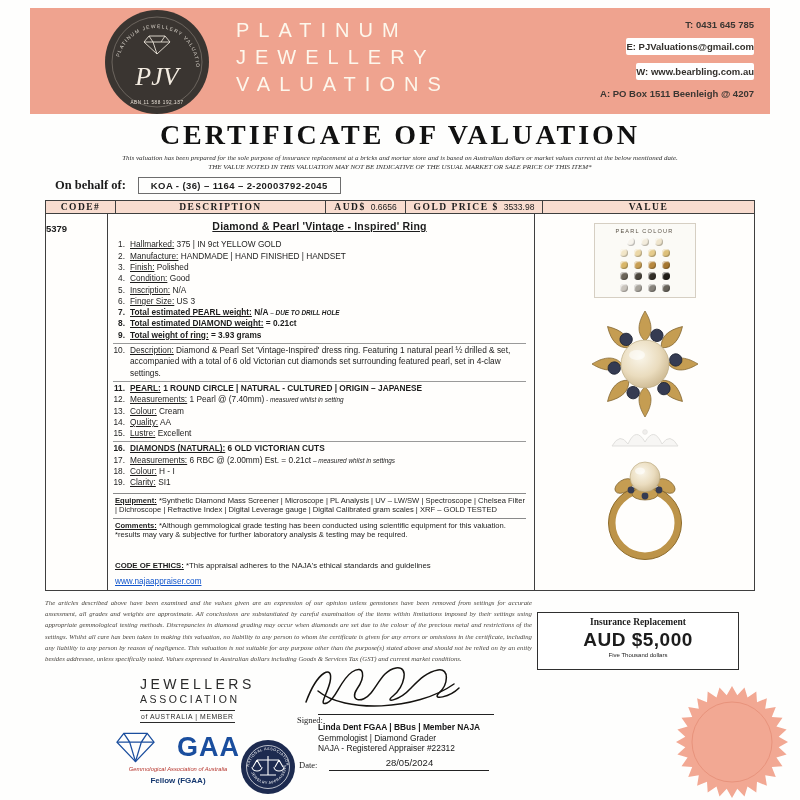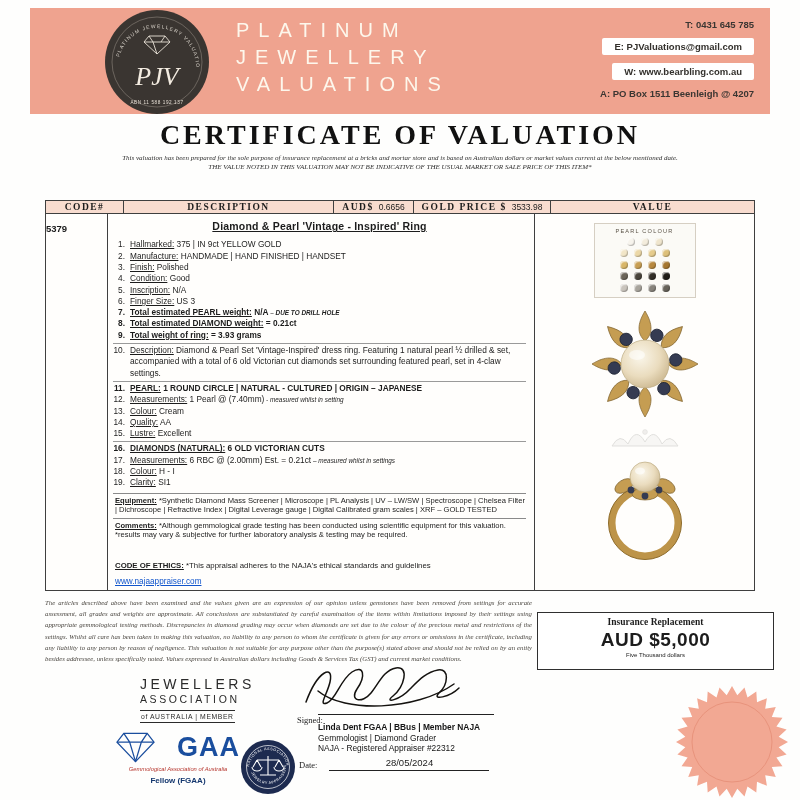--- a/index.html
+++ b/index.html
@@ -5,36 +5,36 @@
   * { margin:0; padding:0; box-sizing:border-box; }
   html,body { width:800px; height:800px; background:#ffffff; font-family:"Liberation Sans", sans-serif; color:#1c1c1c; }
   .sheet { position:relative; width:800px; height:800px; background:#fefefd; overflow:hidden; }
 
   
   .hd { position:absolute; left:30px; top:8px; width:740px; height:106px; background:var(--accent,#efa38f); }
   .logo-wrap { position:absolute; left:74px; top:1px; width:106px; height:106px; }
   .hd-title { position:absolute; left:206px; top:9px; font-family:Liberation Sans, sans-serif; font-size:20px; line-height:27px; letter-spacing:9px; color:#fdf7ec; font-weight:400; }
   .hd-contacts { position:absolute; right:16px; top:11px; display:flex; flex-direction:column; align-items:flex-end; gap:8px; font-size:9.5px; font-weight:bold; color:#3b3632;text-align:right; }
   .contact { white-space:nowrap; }
-  .contact.boxed { background:#ffffff; padding:3px 12px; border-radius:2px; color:#33302c;margin-left:21px; }
+  .contact.boxed { background:#ffffff; padding:3px 0; border-radius:2px; color:#33302c;margin-left:21px; }
 
   
   .cert-title { position:absolute; top:119px; left:0; width:100%; text-align:center; font-family:"Liberation Serif", serif; font-weight:700; font-size:28px; letter-spacing:3px; color:#111; }
   .disc { position:absolute; top:154px; left:60px; width:680px; text-align:center; font-family:"Liberation Serif", serif; font-style:italic; font-size:7px; line-height:8.6px; color:#2e2e2e; }
   .behalf { position:absolute; top:177px; left:55px; display:flex; align-items:center; gap:12px; }
   .behalf-label { font-family:"Liberation Serif", serif; font-weight:700; font-size:12.5px; }
   .behalf-value { border:1px solid #6d6d6d; padding:2px 12px; font-size:9.5px; font-weight:700; letter-spacing:.4px; }
 
   
   .val-table { position:absolute; left:45px; top:200px; width:710px; height:391px; border:1.3px solid #3f3f3f; display:flex; flex-direction:column; background:#fffefc; }
   .t-head { display:flex; height:20px; background:#f8dccf; border-bottom:1.3px solid #3f3f3f; font-family:"Liberation Serif", serif; font-weight:700; font-size:9.5px; letter-spacing:1.5px; }
   .t-head > div { display:flex; align-items:center; justify-content:center; border-right:1.3px solid #3f3f3f; gap:5px; }
   .t-head > div:last-child { border-right:none; }
   .th-rate-val { font-family:"Liberation Sans", sans-serif; font-weight:400; letter-spacing:0; font-size:8.5px; }
-  .c-code { width:78px; } .c-desc { width:210px; } .c-aud { width:80px; } .c-gold { width:137px; } .c-value { flex:1; }
+  .c-code { width:70px; } .c-desc { width:210px; } .c-aud { width:80px; } .c-gold { width:137px; } .c-value { flex:1; }
   .t-body { flex:1; display:flex; }
   .code-cell { width:62px; border-right:1.3px solid #3f3f3f; padding-top:9px; font-size:9.5px; font-weight:700; }
   .desc-cell { width:427px; border-right:1.3px solid #3f3f3f; padding:4px 8px 2px 5px; }
   .value-cell { flex:1; display:flex; flex-direction:column; align-items:center; }
 
   .item-title { text-align:center; font-size:10.5px; font-weight:700; text-decoration:underline; margin:2px 0 6px; letter-spacing:.2px; }
   .spec-group { padding:1px 0 2px; }
   .spec-group + .spec-group { border-top:1px solid #9a9a9a; }
   .spec-row { display:flex; font-size:8.3px; line-height:11.3px; }
   .spec-row .num { width:17px; min-width:17px; text-align:right; padding-right:5px; }
@@ -52,21 +52,21 @@
   
   .pearl-chart { margin-top:9px; width:102px; background:#fbfaf6; border:1px solid #d6cfc3; padding:4px 4px 2px; }
   .pc-title { font-size:5.6px; letter-spacing:1.2px; text-align:center; color:#5a5247; }
   .pc-row { display:flex; justify-content:center; gap:6px; margin:3.5px 0; }
   .pc-dot { width:8px; height:8px; border-radius:50%; box-shadow:inset -1px -1px 1px rgba(0,0,0,.25), inset 1px 1px 1px rgba(255,255,255,.7); }
   .ring-top { margin-top:7px; }
   .crown-faint { margin-top:1px; opacity:.55; }
   .ring-side { margin-top:0; }
 
   
-  .insurance { position:absolute; left:537px; top:612px; width:237px; height:58px; border:1.6px solid #2f2f2f; background:#fff; text-align:center; padding-top:4px; }
+  .insurance { position:absolute; left:537px; top:612px; width:202px; height:58px; border:1.6px solid #2f2f2f; background:#fff; text-align:center; padding-top:4px; }
   .ins-title { font-family:"Liberation Serif", serif; font-size:9.5px; font-weight:700; }
   .ins-amount { font-size:19px; font-weight:700; letter-spacing:.5px; margin-top:2px; }
   .ins-words { font-size:6px; margin-top:1px; color:#222; }
 
   
   .legal { position:absolute; left:45px; top:597px; width:487px; font-family:"Liberation Serif", serif; font-style:italic; font-size:6.75px; line-height:11.2px; color:#49453f; text-align:justify; }
 
   
   .jaa { position:absolute; left:140px; top:676px; color:#2b2b2b; }
   .jaa-l1 { font-size:14px; letter-spacing:3.5px; }
@@ -129,20 +129,24 @@
       <div class="contact boxed">E: PJValuations@gmail.com</div>
       <div class="contact boxed">W: www.bearbling.com.au</div>
       <div class="contact plain">A: PO Box 1511 Beenleigh @ 4207</div>
     </div>
   </header>
 
   <h1 class="cert-title">CERTIFICATE OF VALUATION</h1>
   <div class="disc">
     <div>This valuation has been prepared for the sole purpose of insurance replacement at a bricks and mortar store and is based on Australian dollars or market values current at the below mentioned date.</div>
     <div>THE VALUE NOTED IN THIS VALUATION MAY NOT BE INDICATIVE OF THE USUAL MARKET OR SALE PRICE OF THIS ITEM*</div>
+  </div>
+  <div class="behalf">
+    <span class="behalf-label">On behalf of:</span>
+    <span class="behalf-value">KOA - (36) – 1164 – 2-20003792-2045</span>
   </div>
 
   <div class="val-table">
     <div class="t-head">
       <div class="c-code">CODE#</div>
       <div class="c-desc">DESCRIPTION</div>
       <div class="c-aud">
         <span>AUD$</span>
         <span class="th-rate-val">0.6656</span>
       </div>

